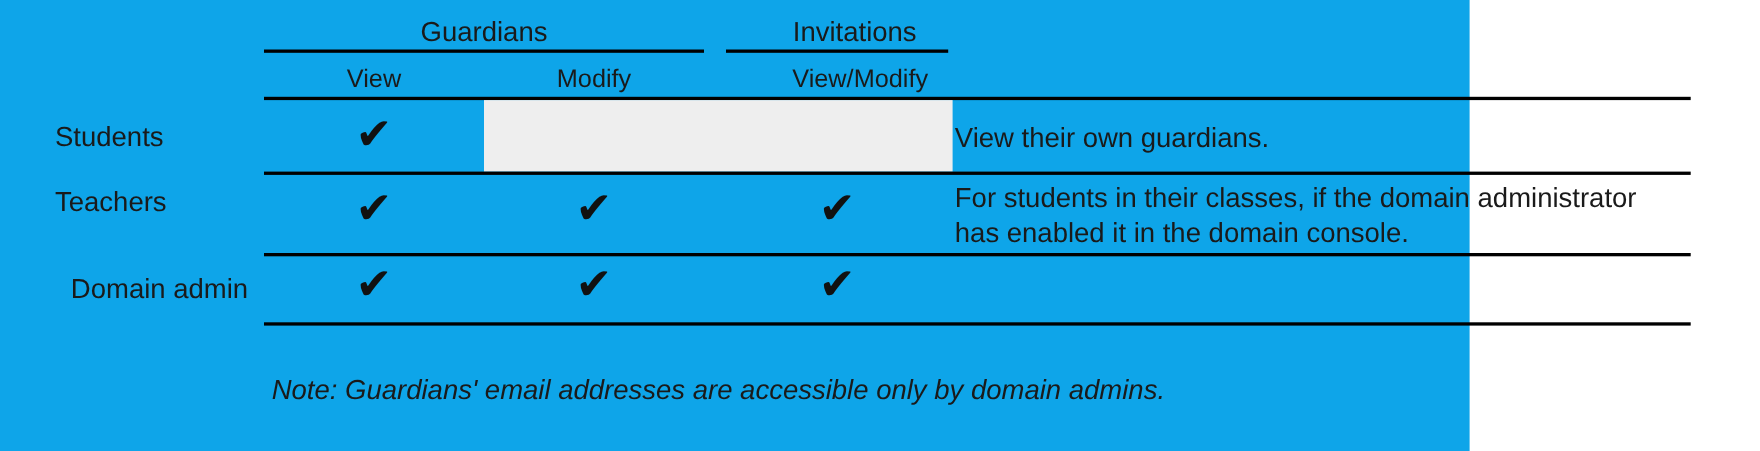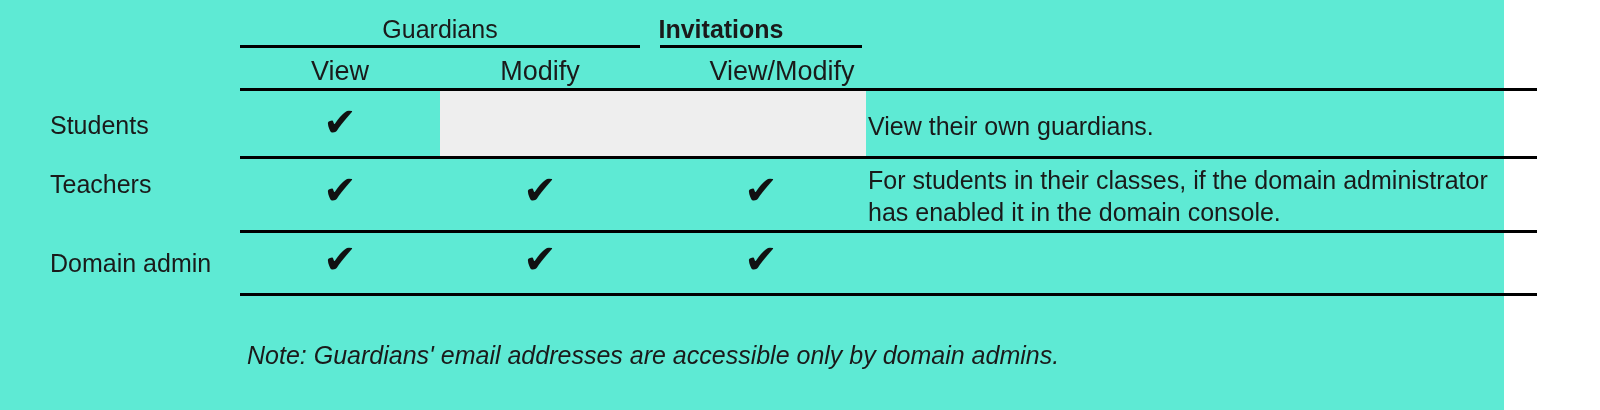--- a/index.html
+++ b/index.html
@@ -10,44 +10,44 @@
   body {
     width: 1600px;
     height: 410px;
     font-family: "Liberation Sans", "DejaVu Sans", sans-serif;
     color: #1a1a1a;
     overflow: hidden;
   }
 
   .permissions-figure {
     position: relative;
-    width: 1504px;
+    width: 1336px;
     height: 410px;
-    background: #5eead4;
+    background: #0ea5e9;
   }
 
   
   .rule {
     position: absolute;
     background: #000000;
     height: 3px;
   }
 
   
   .spanner-label {
     position: absolute;
     font-size: 25px;
     line-height: 30px;
     text-align: center;
     color: #1a1a1a;
     white-space: nowrap;
   }
   .col-label {
     position: absolute;
-    font-size: 27px;
+    font-size: 23px;
     line-height: 30px;
     text-align: center;
     color: #1a1a1a;
     white-space: nowrap;
   }
 
   
   .row-label {
     position: absolute;
     font-size: 25px;
@@ -87,21 +87,21 @@
     font-style: italic;
   }
 </style>
 </head>
 <body>
 
 <div class="permissions-figure">
 
   <div class="spanner-label" style="left:240px; top:14px; width:400px;">Guardians</div>
 
-  <div class="spanner-label" style="left:620px; top:14px; width:202px;font-weight:bold;">Invitations</div>
+  <div class="spanner-label" style="left:676px; top:14px; width:202px;">Invitations</div>
 
   <div class="rule" style="left:240px; top:45px; width:400px;"></div>
   <div class="rule" style="left:660px; top:45px; width:202px;"></div>
 
   <div class="col-label" style="left:240px; top:56px; width:200px;">View</div>
 
   <div class="col-label" style="left:440px; top:56px; width:200px;">Modify</div>
 
   <div class="col-label" style="left:681px; top:56px; width:202px;">View/Modify</div>
 
@@ -126,21 +126,21 @@
   <div class="cell-check" style="left:240px; top:170px; width:200px;">✔</div>
 
   <div class="cell-check" style="left:440px; top:170px; width:200px;">✔</div>
 
   <div class="cell-check" style="left:660px; top:170px; width:202px;">✔</div>
 
   <div class="cell-desc" style="left:868px; top:164px; width:645px;">For students in their classes, if the domain administrator has enabled it in the domain console.</div>
 
   <div class="rule" style="left:240px; top:230px; width:1297px;"></div>
 
-  <div class="row-label" style="left:50px; top:248px; width:190px;">Domain admin</div>
+  <div class="row-label" style="left:50px; top:248px; width:190px;text-align:center;">Domain admin</div>
 
   <div class="cell-check" style="left:240px; top:239px; width:200px;">✔</div>
 
   <div class="cell-check" style="left:440px; top:239px; width:200px;">✔</div>
 
   <div class="cell-check" style="left:660px; top:239px; width:202px;">✔</div>
 
 
   <div class="rule" style="left:240px; top:293px; width:1297px;"></div>
 

